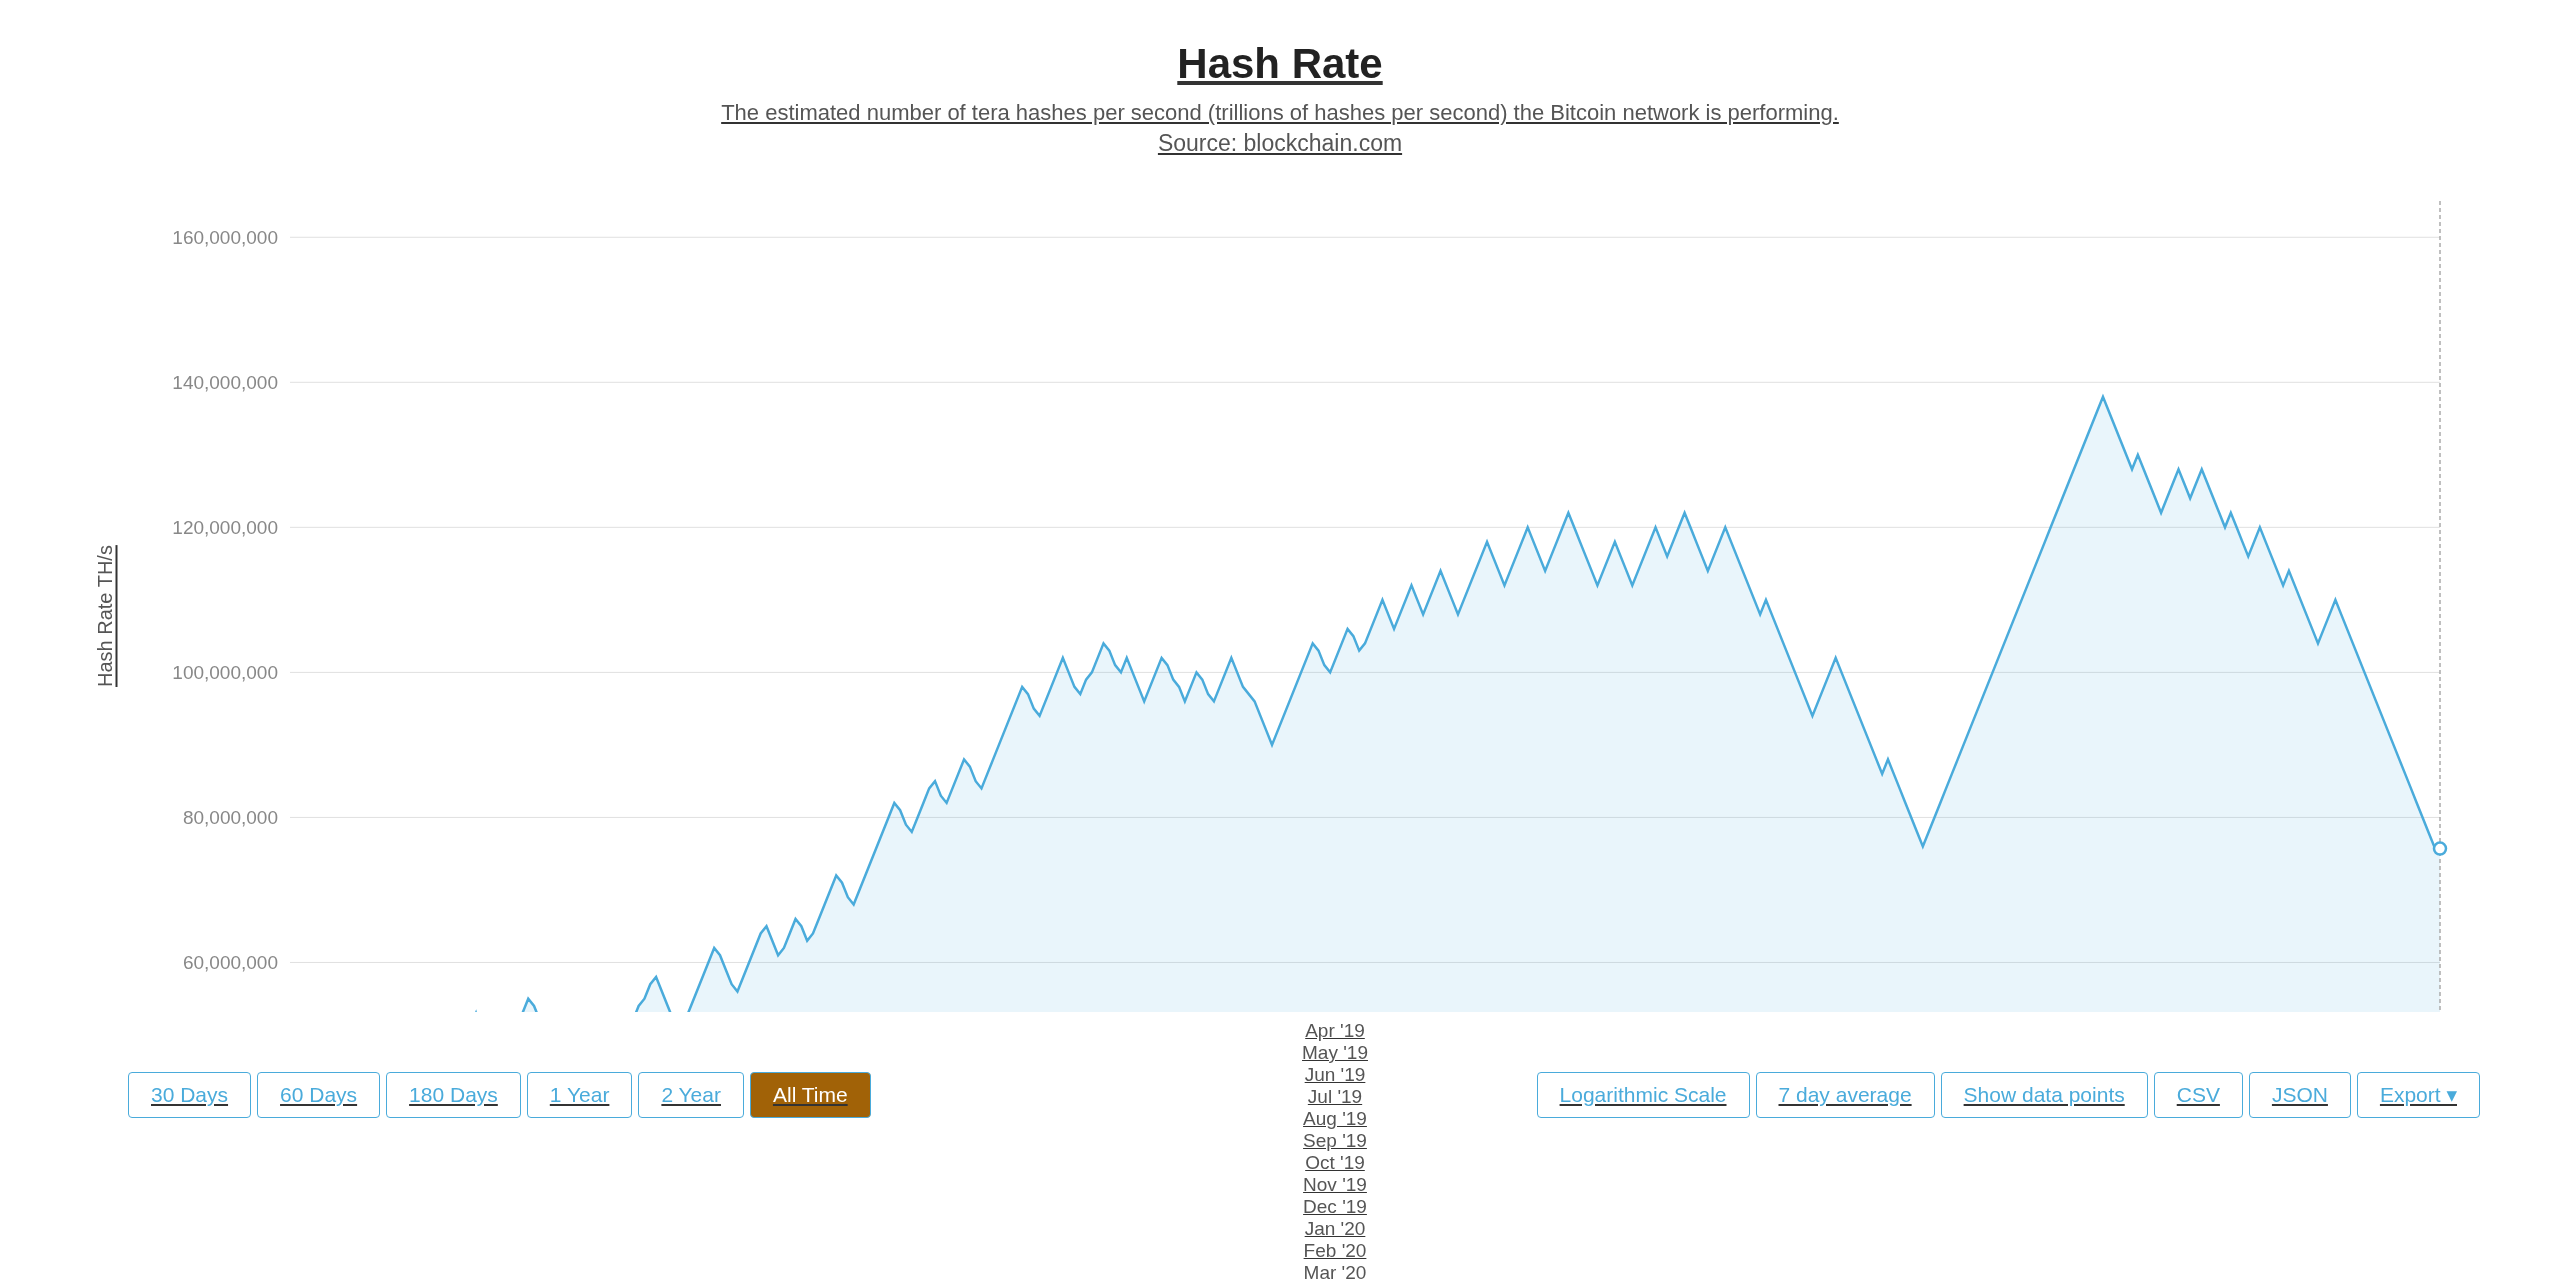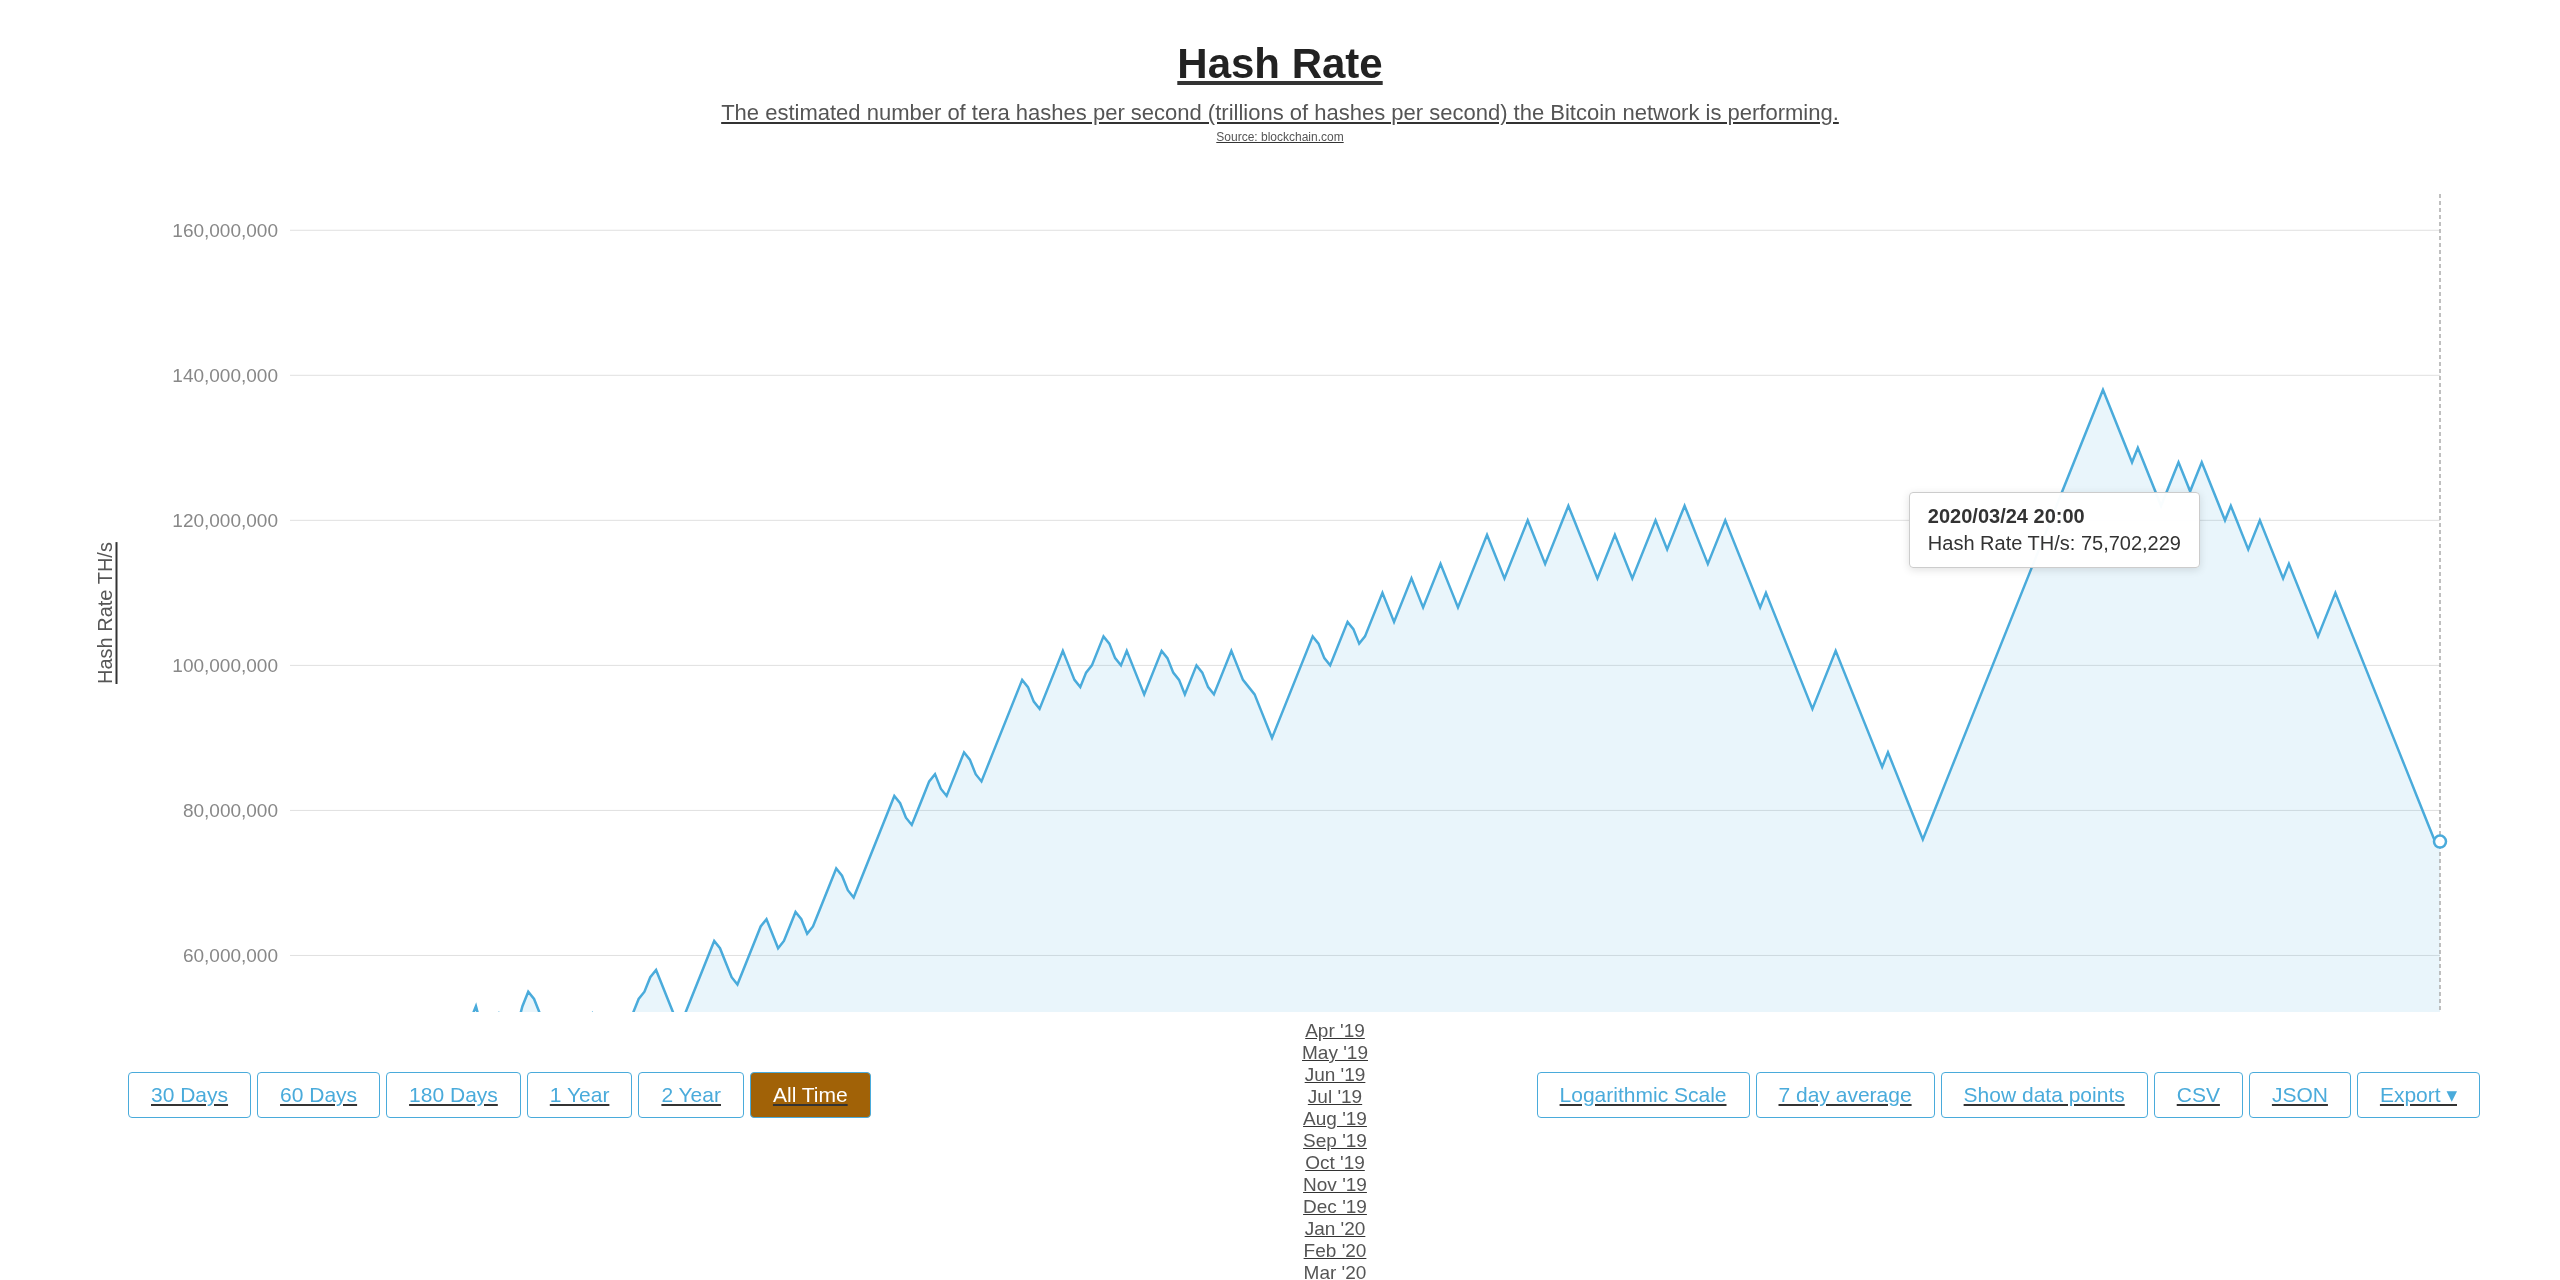--- a/index.html
+++ b/index.html
@@ -26,23 +26,23 @@
       color: #222;
       margin-bottom: 12px;
     }
     .chart-subtitle {
       font-size: 22px;
       color: #555;
       margin-bottom: 4px;
       text-align: center;
     }
     .chart-source {
-      font-size: 12px;
-      color: #555;
-      margin-bottom: 30px;
+      font-size: 23px;
+      color: #555;
+      margin-bottom: 24px;
     }
     .chart-container {
       width: 100%;
       flex: 1;
       position: relative;
       display: flex;
     }
     .y-axis-label {
       writing-mode: vertical-rl;
       transform: rotate(180deg);
@@ -162,24 +162,20 @@
             <line x1="160" y1="781.4566929133858" x2="2310" y2="781.4566929133858" stroke="#e0e0e0" stroke-width="1"></line>
             <text x="148" y="788.4566929133858" text-anchor="end" font-size="19" fill="#888">60,000,000</text>
             <line x1="160" y1="926.496062992126" x2="2310" y2="926.496062992126" stroke="#e0e0e0" stroke-width="1"></line>
             <text x="148" y="933.496062992126" text-anchor="end" font-size="19" fill="#888">40,000,000</text>
             <line x1="160" y1="941" x2="2310" y2="941" stroke="#ddd" stroke-width="1"></line>
             <path d="M160,882.9842519685039 L165.8108108108108,897.488188976378 L171.6216216216216,875.732283464567 L177.43243243243245,890.2362204724409 L183.24324324324326,897.488188976378 L189.05405405405406,904.740157480315 L194.86486486486487,882.9842519685039 L200.67567567567568,875.732283464567 L206.48648648648648,890.2362204724409 L212.2972972972973,897.488188976378 L218.10810810810813,904.740157480315 L223.9189189189189,882.9842519685039 L229.72972972972974,868.4803149606299 L235.54054054054055,890.2362204724409 L241.35135135135135,897.488188976378 L247.16216216216216,882.9842519685039 L252.97297297297297,875.732283464567 L258.7837837837838,897.488188976378 L264.5945945945946,904.740157480315 L270.4054054054054,882.9842519685039 L276.21621621621625,875.732283464567 L282.02702702702703,868.4803149606299 L287.8378378378378,853.9763779527559 L293.64864864864865,861.2283464566929 L299.4594594594595,882.9842519685039 L305.2702702702703,868.4803149606299 L311.0810810810811,846.724409448819 L316.8918918918919,853.9763779527559 L322.7027027027027,868.4803149606299 L328.51351351351354,875.732283464567 L334.3243243243243,861.2283464566929 L340.13513513513516,846.724409448819 L345.94594594594594,832.2204724409448 L351.7567567567568,853.9763779527559 L357.5675675675676,868.4803149606299 L363.3783783783784,853.9763779527559 L369.18918918918916,839.4724409448819 L375,846.724409448819 L380.81081081081084,861.2283464566929 L386.62162162162167,853.9763779527559 L392.43243243243245,832.2204724409448 L398.2432432432432,817.7165354330708 L404.05405405405406,824.9685039370079 L409.8648648648649,839.4724409448819 L415.6756756756757,853.9763779527559 L421.4864864864865,868.4803149606299 L427.2972972972973,875.732283464567 L433.1081081081081,882.9842519685039 L438.91891891891896,890.2362204724409 L444.72972972972974,875.732283464567 L450.5405405405406,861.2283464566929 L456.35135135135135,846.724409448819 L462.1621621621622,839.4724409448819 L467.97297297297297,853.9763779527559 L473.7837837837838,868.4803149606299 L479.59459459459464,875.732283464567 L485.4054054054054,882.9842519685039 L491.21621621621625,868.4803149606299 L497.02702702702703,853.9763779527559 L502.83783783783787,839.4724409448819 L508.64864864864865,824.9685039370079 L514.4594594594595,817.7165354330708 L520.2702702702703,803.2125984251968 L526.081081081081,795.9606299212599 L531.8918918918919,810.4645669291339 L537.7027027027027,824.9685039370079 L543.5135135135135,839.4724409448819 L549.3243243243244,853.9763779527559 L555.1351351351352,839.4724409448819 L560.945945945946,824.9685039370079 L566.7567567567568,810.4645669291339 L572.5675675675676,795.9606299212599 L578.3783783783783,781.4566929133858 L584.1891891891892,766.9527559055118 L590,774.2047244094488 L595.8108108108108,788.7086614173228 L601.6216216216217,803.2125984251968 L607.4324324324325,810.4645669291339 L613.2432432432433,795.9606299212599 L619.0540540540541,781.4566929133858 L624.8648648648649,766.9527559055118 L630.6756756756756,752.4488188976378 L636.4864864864865,745.1968503937007 L642.2972972972973,759.7007874015748 L648.1081081081081,774.2047244094488 L653.918918918919,766.9527559055118 L659.7297297297298,752.4488188976378 L665.5405405405406,737.9448818897638 L671.3513513513514,745.1968503937007 L677.1621621621622,759.7007874015748 L682.972972972973,752.4488188976378 L688.7837837837839,737.9448818897638 L694.5945945945946,723.4409448818898 L700.4054054054054,708.9370078740158 L706.2162162162163,694.4330708661417 L712.027027027027,701.6850393700788 L717.8378378378379,716.1889763779527 L723.6486486486486,723.4409448818898 L729.4594594594595,708.9370078740158 L735.2702702702702,694.4330708661417 L741.0810810810812,679.9291338582677 L746.8918918918919,665.4251968503936 L752.7027027027027,650.9212598425197 L758.5135135135134,636.4173228346456 L764.3243243243244,621.9133858267717 L770.1351351351351,629.1653543307086 L775.9459459459459,643.6692913385828 L781.7567567567568,650.9212598425197 L787.5675675675676,636.4173228346456 L793.3783783783783,621.9133858267717 L799.1891891891893,607.4094488188975 L805,600.1574803149606 L810.8108108108108,614.6614173228347 L816.6216216216216,621.9133858267717 L822.4324324324325,607.4094488188975 L828.2432432432432,592.9055118110236 L834.0540540540541,578.4015748031495 L839.8648648648649,585.6535433070867 L845.6756756756757,600.1574803149606 L851.4864864864865,607.4094488188975 L857.2972972972973,592.9055118110236 L863.1081081081081,578.4015748031495 L868.918918918919,563.8976377952756 L874.7297297297297,549.3937007874015 L880.5405405405406,534.8897637795276 L886.3513513513514,520.3858267716535 L892.1621621621622,505.88188976377955 L897.9729729729729,513.1338582677165 L903.7837837837839,527.6377952755906 L909.5945945945946,534.8897637795276 L915.4054054054054,520.3858267716535 L921.2162162162163,505.88188976377955 L927.0270270270271,491.3779527559055 L932.8378378378378,476.8740157480315 L938.6486486486486,491.3779527559055 L944.4594594594595,505.88188976377955 L950.2702702702703,513.1338582677165 L956.081081081081,498.62992125984255 L961.891891891892,491.3779527559055 L967.7027027027027,476.8740157480315 L973.5135135135135,462.3700787401575 L979.3243243243243,469.6220472440945 L985.1351351351352,484.1259842519685 L990.9459459459459,491.3779527559055 L996.7567567567568,476.8740157480315 L1002.5675675675676,491.3779527559055 L1008.3783783783784,505.88188976377955 L1014.1891891891892,520.3858267716535 L1020,505.88188976377955 L1025.8108108108108,491.3779527559055 L1031.6216216216217,476.8740157480315 L1037.4324324324325,484.1259842519685 L1043.2432432432433,498.62992125984255 L1049.0540540540542,505.88188976377955 L1054.864864864865,520.3858267716535 L1060.6756756756756,505.88188976377955 L1066.4864864864867,491.3779527559055 L1072.2972972972973,498.62992125984255 L1078.1081081081081,513.1338582677165 L1083.918918918919,520.3858267716535 L1089.7297297297298,505.88188976377955 L1095.5405405405404,491.3779527559055 L1101.3513513513512,476.8740157480315 L1107.162162162162,491.3779527559055 L1112.972972972973,505.88188976377955 L1118.7837837837837,513.1338582677165 L1124.5945945945946,520.3858267716535 L1130.4054054054054,534.8897637795276 L1136.2162162162163,549.3937007874015 L1142.027027027027,563.8976377952756 L1147.837837837838,549.3937007874015 L1153.6486486486488,534.8897637795276 L1159.4594594594596,520.3858267716535 L1165.2702702702704,505.88188976377955 L1171.0810810810813,491.3779527559055 L1176.8918918918919,476.8740157480315 L1182.7027027027027,462.3700787401575 L1188.5135135135135,469.6220472440945 L1194.3243243243244,484.1259842519685 L1200.1351351351352,491.3779527559055 L1205.945945945946,476.8740157480315 L1211.7567567567567,462.3700787401575 L1217.5675675675677,447.86614173228344 L1223.3783783783783,455.1181102362205 L1229.1891891891892,469.6220472440945 L1235,462.3700787401575 L1240.8108108108108,447.86614173228344 L1246.6216216216214,433.3622047244094 L1252.4324324324325,418.85826771653547 L1258.2432432432433,433.3622047244094 L1264.054054054054,447.86614173228344 L1269.8648648648648,433.3622047244094 L1275.6756756756758,418.85826771653547 L1281.4864864864865,404.35433070866145 L1287.2972972972973,418.85826771653547 L1293.108108108108,433.3622047244094 L1298.918918918919,418.85826771653547 L1304.7297297297298,404.35433070866145 L1310.5405405405404,389.8503937007873 L1316.3513513513512,404.35433070866145 L1322.1621621621623,418.85826771653547 L1327.972972972973,433.3622047244094 L1333.7837837837837,418.85826771653547 L1339.5945945945946,404.35433070866145 L1345.4054054054054,389.8503937007873 L1351.2162162162163,375.3464566929134 L1357.0270270270269,360.8425196850394 L1362.8378378378377,375.3464566929134 L1368.6486486486488,389.8503937007873 L1374.4594594594594,404.35433070866145 L1380.2702702702702,389.8503937007873 L1386.081081081081,375.3464566929134 L1391.8918918918919,360.8425196850394 L1397.7027027027027,346.3385826771654 L1403.5135135135135,360.8425196850394 L1409.3243243243242,375.3464566929134 L1415.1351351351352,389.8503937007873 L1420.945945945946,375.3464566929134 L1426.7567567567567,360.8425196850394 L1432.5675675675675,346.3385826771654 L1438.3783783783786,331.83464566929126 L1444.1891891891892,346.3385826771654 L1450,360.8425196850394 L1455.8108108108106,375.3464566929134 L1461.6216216216217,389.8503937007873 L1467.4324324324325,404.35433070866145 L1473.2432432432431,389.8503937007873 L1479.054054054054,375.3464566929134 L1484.864864864865,360.8425196850394 L1490.6756756756756,375.3464566929134 L1496.4864864864865,389.8503937007873 L1502.2972972972973,404.35433070866145 L1508.1081081081081,389.8503937007873 L1513.918918918919,375.3464566929134 L1519.7297297297298,360.8425196850394 L1525.5405405405404,346.3385826771654 L1531.3513513513515,360.8425196850394 L1537.162162162162,375.3464566929134 L1542.972972972973,360.8425196850394 L1548.7837837837837,346.3385826771654 L1554.5945945945946,331.83464566929126 L1560.4054054054054,346.3385826771654 L1566.2162162162163,360.8425196850394 L1572.0270270270269,375.3464566929134 L1577.837837837838,389.8503937007873 L1583.6486486486488,375.3464566929134 L1589.4594594594594,360.8425196850394 L1595.2702702702702,346.3385826771654 L1601.0810810810813,360.8425196850394 L1606.8918918918919,375.3464566929134 L1612.7027027027027,389.8503937007873 L1618.5135135135133,404.35433070866145 L1624.3243243243244,418.85826771653547 L1630.1351351351352,433.3622047244094 L1635.9459459459458,418.85826771653547 L1641.7567567567567,433.3622047244094 L1647.5675675675677,447.86614173228344 L1653.3783783783783,462.3700787401575 L1659.1891891891892,476.8740157480315 L1665,491.3779527559055 L1670.8108108108108,505.88188976377955 L1676.6216216216217,520.3858267716535 L1682.4324324324325,534.8897637795276 L1688.2432432432431,520.3858267716535 L1694.0540540540542,505.88188976377955 L1699.8648648648648,491.3779527559055 L1705.6756756756756,476.8740157480315 L1711.4864864864865,491.3779527559055 L1717.2972972972973,505.88188976377955 L1723.1081081081081,520.3858267716535 L1728.918918918919,534.8897637795276 L1734.7297297297296,549.3937007874015 L1740.5405405405406,563.8976377952756 L1746.3513513513515,578.4015748031495 L1752.162162162162,592.9055118110236 L1757.972972972973,578.4015748031495 L1763.783783783784,592.9055118110236 L1769.5945945945946,607.4094488188975 L1775.4054054054054,621.9133858267717 L1781.216216216216,636.4173228346456 L1787.027027027027,650.9212598425197 L1792.837837837838,665.4251968503936 L1798.6486486486485,650.9212598425197 L1804.4594594594594,636.4173228346456 L1810.2702702702704,621.9133858267717 L1816.081081081081,607.4094488188975 L1821.8918918918919,592.9055118110236 L1827.7027027027027,578.4015748031495 L1833.5135135135135,563.8976377952756 L1839.3243243243244,549.3937007874015 L1845.1351351351352,534.8897637795276 L1850.9459459459458,520.3858267716535 L1856.7567567567569,505.88188976377955 L1862.5675675675675,491.3779527559055 L1868.3783783783783,476.8740157480315 L1874.1891891891892,462.3700787401575 L1880,447.86614173228344 L1885.8108108108108,433.3622047244094 L1891.6216216216217,418.85826771653547 L1897.4324324324323,404.35433070866145 L1903.2432432432433,389.8503937007873 L1909.0540540540542,375.3464566929134 L1914.8648648648648,360.8425196850394 L1920.6756756756756,346.3385826771654 L1926.4864864864867,331.83464566929126 L1932.2972972972973,317.33070866141736 L1938.1081081081081,302.82677165354335 L1943.9189189189187,288.32283464566933 L1949.7297297297298,273.8188976377952 L1955.5405405405406,259.3149606299212 L1961.3513513513512,244.8110236220473 L1967.162162162162,230.30708661417327 L1972.9729729729731,215.80314960629914 L1978.7837837837837,230.30708661417327 L1984.5945945945946,244.8110236220473 L1990.4054054054054,259.3149606299212 L1996.2162162162163,273.8188976377952 L2002.027027027027,288.32283464566933 L2007.837837837838,273.8188976377952 L2013.6486486486485,288.32283464566933 L2019.4594594594596,302.82677165354335 L2025.2702702702702,317.33070866141736 L2031.081081081081,331.83464566929126 L2036.8918918918919,317.33070866141736 L2042.7027027027027,302.82677165354335 L2048.5135135135133,288.32283464566933 L2054.324324324324,302.82677165354335 L2060.135135135135,317.33070866141736 L2065.945945945946,302.82677165354335 L2071.7567567567567,288.32283464566933 L2077.5675675675675,302.82677165354335 L2083.3783783783783,317.33070866141736 L2089.189189189189,331.83464566929126 L2095,346.3385826771654 L2100.810810810811,331.83464566929126 L2106.6216216216217,346.3385826771654 L2112.4324324324325,360.8425196850394 L2118.2432432432433,375.3464566929134 L2124.054054054054,360.8425196850394 L2129.864864864865,346.3385826771654 L2135.675675675676,360.8425196850394 L2141.4864864864867,375.3464566929134 L2147.2972972972975,389.8503937007873 L2153.1081081081084,404.35433070866145 L2158.918918918919,389.8503937007873 L2164.72972972973,404.35433070866145 L2170.540540540541,418.85826771653547 L2176.3513513513512,433.3622047244094 L2182.1621621621625,447.86614173228344 L2187.9729729729734,462.3700787401575 L2193.7837837837837,447.86614173228344 L2199.5945945945946,433.3622047244094 L2205.4054054054054,418.85826771653547 L2211.2162162162163,433.3622047244094 L2217.027027027027,447.86614173228344 L2222.837837837838,462.3700787401575 L2228.6486486486488,476.8740157480315 L2234.4594594594596,491.3779527559055 L2240.2702702702704,505.88188976377955 L2246.081081081081,520.3858267716535 L2251.891891891892,534.8897637795276 L2257.702702702703,549.3937007874015 L2263.5135135135133,563.8976377952756 L2269.324324324324,578.4015748031495 L2275.1351351351354,592.9055118110236 L2280.945945945946,607.4094488188975 L2286.7567567567567,621.9133858267717 L2292.5675675675675,636.4173228346456 L2298.3783783783783,650.9212598425197 L2304.189189189189,665.4251968503936 L2310,672.6771653543308 L2310,941 L160,941 Z" fill="rgba(74,171,219,0.12)" clip-path="url(#chart-clip)"></path>
             <polyline points="160,882.9842519685039 165.8108108108108,897.488188976378 171.6216216216216,875.732283464567 177.43243243243245,890.2362204724409 183.24324324324326,897.488188976378 189.05405405405406,904.740157480315 194.86486486486487,882.9842519685039 200.67567567567568,875.732283464567 206.48648648648648,890.2362204724409 212.2972972972973,897.488188976378 218.10810810810813,904.740157480315 223.9189189189189,882.9842519685039 229.72972972972974,868.4803149606299 235.54054054054055,890.2362204724409 241.35135135135135,897.488188976378 247.16216216216216,882.9842519685039 252.97297297297297,875.732283464567 258.7837837837838,897.488188976378 264.5945945945946,904.740157480315 270.4054054054054,882.9842519685039 276.21621621621625,875.732283464567 282.02702702702703,868.4803149606299 287.8378378378378,853.9763779527559 293.64864864864865,861.2283464566929 299.4594594594595,882.9842519685039 305.2702702702703,868.4803149606299 311.0810810810811,846.724409448819 316.8918918918919,853.9763779527559 322.7027027027027,868.4803149606299 328.51351351351354,875.732283464567 334.3243243243243,861.2283464566929 340.13513513513516,846.724409448819 345.94594594594594,832.2204724409448 351.7567567567568,853.9763779527559 357.5675675675676,868.4803149606299 363.3783783783784,853.9763779527559 369.18918918918916,839.4724409448819 375,846.724409448819 380.81081081081084,861.2283464566929 386.62162162162167,853.9763779527559 392.43243243243245,832.2204724409448 398.2432432432432,817.7165354330708 404.05405405405406,824.9685039370079 409.8648648648649,839.4724409448819 415.6756756756757,853.9763779527559 421.4864864864865,868.4803149606299 427.2972972972973,875.732283464567 433.1081081081081,882.9842519685039 438.91891891891896,890.2362204724409 444.72972972972974,875.732283464567 450.5405405405406,861.2283464566929 456.35135135135135,846.724409448819 462.1621621621622,839.4724409448819 467.97297297297297,853.9763779527559 473.7837837837838,868.4803149606299 479.59459459459464,875.732283464567 485.4054054054054,882.9842519685039 491.21621621621625,868.4803149606299 497.02702702702703,853.9763779527559 502.83783783783787,839.4724409448819 508.64864864864865,824.9685039370079 514.4594594594595,817.7165354330708 520.2702702702703,803.2125984251968 526.081081081081,795.9606299212599 531.8918918918919,810.4645669291339 537.7027027027027,824.9685039370079 543.5135135135135,839.4724409448819 549.3243243243244,853.9763779527559 555.1351351351352,839.4724409448819 560.945945945946,824.9685039370079 566.7567567567568,810.4645669291339 572.5675675675676,795.9606299212599 578.3783783783783,781.4566929133858 584.1891891891892,766.9527559055118 590,774.2047244094488 595.8108108108108,788.7086614173228 601.6216216216217,803.2125984251968 607.4324324324325,810.4645669291339 613.2432432432433,795.9606299212599 619.0540540540541,781.4566929133858 624.8648648648649,766.9527559055118 630.6756756756756,752.4488188976378 636.4864864864865,745.1968503937007 642.2972972972973,759.7007874015748 648.1081081081081,774.2047244094488 653.918918918919,766.9527559055118 659.7297297297298,752.4488188976378 665.5405405405406,737.9448818897638 671.3513513513514,745.1968503937007 677.1621621621622,759.7007874015748 682.972972972973,752.4488188976378 688.7837837837839,737.9448818897638 694.5945945945946,723.4409448818898 700.4054054054054,708.9370078740158 706.2162162162163,694.4330708661417 712.027027027027,701.6850393700788 717.8378378378379,716.1889763779527 723.6486486486486,723.4409448818898 729.4594594594595,708.9370078740158 735.2702702702702,694.4330708661417 741.0810810810812,679.9291338582677 746.8918918918919,665.4251968503936 752.7027027027027,650.9212598425197 758.5135135135134,636.4173228346456 764.3243243243244,621.9133858267717 770.1351351351351,629.1653543307086 775.9459459459459,643.6692913385828 781.7567567567568,650.9212598425197 787.5675675675676,636.4173228346456 793.3783783783783,621.9133858267717 799.1891891891893,607.4094488188975 805,600.1574803149606 810.8108108108108,614.6614173228347 816.6216216216216,621.9133858267717 822.4324324324325,607.4094488188975 828.2432432432432,592.9055118110236 834.0540540540541,578.4015748031495 839.8648648648649,585.6535433070867 845.6756756756757,600.1574803149606 851.4864864864865,607.4094488188975 857.2972972972973,592.9055118110236 863.1081081081081,578.4015748031495 868.918918918919,563.8976377952756 874.7297297297297,549.3937007874015 880.5405405405406,534.8897637795276 886.3513513513514,520.3858267716535 892.1621621621622,505.88188976377955 897.9729729729729,513.1338582677165 903.7837837837839,527.6377952755906 909.5945945945946,534.8897637795276 915.4054054054054,520.3858267716535 921.2162162162163,505.88188976377955 927.0270270270271,491.3779527559055 932.8378378378378,476.8740157480315 938.6486486486486,491.3779527559055 944.4594594594595,505.88188976377955 950.2702702702703,513.1338582677165 956.081081081081,498.62992125984255 961.891891891892,491.3779527559055 967.7027027027027,476.8740157480315 973.5135135135135,462.3700787401575 979.3243243243243,469.6220472440945 985.1351351351352,484.1259842519685 990.9459459459459,491.3779527559055 996.7567567567568,476.8740157480315 1002.5675675675676,491.3779527559055 1008.3783783783784,505.88188976377955 1014.1891891891892,520.3858267716535 1020,505.88188976377955 1025.8108108108108,491.3779527559055 1031.6216216216217,476.8740157480315 1037.4324324324325,484.1259842519685 1043.2432432432433,498.62992125984255 1049.0540540540542,505.88188976377955 1054.864864864865,520.3858267716535 1060.6756756756756,505.88188976377955 1066.4864864864867,491.3779527559055 1072.2972972972973,498.62992125984255 1078.1081081081081,513.1338582677165 1083.918918918919,520.3858267716535 1089.7297297297298,505.88188976377955 1095.5405405405404,491.3779527559055 1101.3513513513512,476.8740157480315 1107.162162162162,491.3779527559055 1112.972972972973,505.88188976377955 1118.7837837837837,513.1338582677165 1124.5945945945946,520.3858267716535 1130.4054054054054,534.8897637795276 1136.2162162162163,549.3937007874015 1142.027027027027,563.8976377952756 1147.837837837838,549.3937007874015 1153.6486486486488,534.8897637795276 1159.4594594594596,520.3858267716535 1165.2702702702704,505.88188976377955 1171.0810810810813,491.3779527559055 1176.8918918918919,476.8740157480315 1182.7027027027027,462.3700787401575 1188.5135135135135,469.6220472440945 1194.3243243243244,484.1259842519685 1200.1351351351352,491.3779527559055 1205.945945945946,476.8740157480315 1211.7567567567567,462.3700787401575 1217.5675675675677,447.86614173228344 1223.3783783783783,455.1181102362205 1229.1891891891892,469.6220472440945 1235,462.3700787401575 1240.8108108108108,447.86614173228344 1246.6216216216214,433.3622047244094 1252.4324324324325,418.85826771653547 1258.2432432432433,433.3622047244094 1264.054054054054,447.86614173228344 1269.8648648648648,433.3622047244094 1275.6756756756758,418.85826771653547 1281.4864864864865,404.35433070866145 1287.2972972972973,418.85826771653547 1293.108108108108,433.3622047244094 1298.918918918919,418.85826771653547 1304.7297297297298,404.35433070866145 1310.5405405405404,389.8503937007873 1316.3513513513512,404.35433070866145 1322.1621621621623,418.85826771653547 1327.972972972973,433.3622047244094 1333.7837837837837,418.85826771653547 1339.5945945945946,404.35433070866145 1345.4054054054054,389.8503937007873 1351.2162162162163,375.3464566929134 1357.0270270270269,360.8425196850394 1362.8378378378377,375.3464566929134 1368.6486486486488,389.8503937007873 1374.4594594594594,404.35433070866145 1380.2702702702702,389.8503937007873 1386.081081081081,375.3464566929134 1391.8918918918919,360.8425196850394 1397.7027027027027,346.3385826771654 1403.5135135135135,360.8425196850394 1409.3243243243242,375.3464566929134 1415.1351351351352,389.8503937007873 1420.945945945946,375.3464566929134 1426.7567567567567,360.8425196850394 1432.5675675675675,346.3385826771654 1438.3783783783786,331.83464566929126 1444.1891891891892,346.3385826771654 1450,360.8425196850394 1455.8108108108106,375.3464566929134 1461.6216216216217,389.8503937007873 1467.4324324324325,404.35433070866145 1473.2432432432431,389.8503937007873 1479.054054054054,375.3464566929134 1484.864864864865,360.8425196850394 1490.6756756756756,375.3464566929134 1496.4864864864865,389.8503937007873 1502.2972972972973,404.35433070866145 1508.1081081081081,389.8503937007873 1513.918918918919,375.3464566929134 1519.7297297297298,360.8425196850394 1525.5405405405404,346.3385826771654 1531.3513513513515,360.8425196850394 1537.162162162162,375.3464566929134 1542.972972972973,360.8425196850394 1548.7837837837837,346.3385826771654 1554.5945945945946,331.83464566929126 1560.4054054054054,346.3385826771654 1566.2162162162163,360.8425196850394 1572.0270270270269,375.3464566929134 1577.837837837838,389.8503937007873 1583.6486486486488,375.3464566929134 1589.4594594594594,360.8425196850394 1595.2702702702702,346.3385826771654 1601.0810810810813,360.8425196850394 1606.8918918918919,375.3464566929134 1612.7027027027027,389.8503937007873 1618.5135135135133,404.35433070866145 1624.3243243243244,418.85826771653547 1630.1351351351352,433.3622047244094 1635.9459459459458,418.85826771653547 1641.7567567567567,433.3622047244094 1647.5675675675677,447.86614173228344 1653.3783783783783,462.3700787401575 1659.1891891891892,476.8740157480315 1665,491.3779527559055 1670.8108108108108,505.88188976377955 1676.6216216216217,520.3858267716535 1682.4324324324325,534.8897637795276 1688.2432432432431,520.3858267716535 1694.0540540540542,505.88188976377955 1699.8648648648648,491.3779527559055 1705.6756756756756,476.8740157480315 1711.4864864864865,491.3779527559055 1717.2972972972973,505.88188976377955 1723.1081081081081,520.3858267716535 1728.918918918919,534.8897637795276 1734.7297297297296,549.3937007874015 1740.5405405405406,563.8976377952756 1746.3513513513515,578.4015748031495 1752.162162162162,592.9055118110236 1757.972972972973,578.4015748031495 1763.783783783784,592.9055118110236 1769.5945945945946,607.4094488188975 1775.4054054054054,621.9133858267717 1781.216216216216,636.4173228346456 1787.027027027027,650.9212598425197 1792.837837837838,665.4251968503936 1798.6486486486485,650.9212598425197 1804.4594594594594,636.4173228346456 1810.2702702702704,621.9133858267717 1816.081081081081,607.4094488188975 1821.8918918918919,592.9055118110236 1827.7027027027027,578.4015748031495 1833.5135135135135,563.8976377952756 1839.3243243243244,549.3937007874015 1845.1351351351352,534.8897637795276 1850.9459459459458,520.3858267716535 1856.7567567567569,505.88188976377955 1862.5675675675675,491.3779527559055 1868.3783783783783,476.8740157480315 1874.1891891891892,462.3700787401575 1880,447.86614173228344 1885.8108108108108,433.3622047244094 1891.6216216216217,418.85826771653547 1897.4324324324323,404.35433070866145 1903.2432432432433,389.8503937007873 1909.0540540540542,375.3464566929134 1914.8648648648648,360.8425196850394 1920.6756756756756,346.3385826771654 1926.4864864864867,331.83464566929126 1932.2972972972973,317.33070866141736 1938.1081081081081,302.82677165354335 1943.9189189189187,288.32283464566933 1949.7297297297298,273.8188976377952 1955.5405405405406,259.3149606299212 1961.3513513513512,244.8110236220473 1967.162162162162,230.30708661417327 1972.9729729729731,215.80314960629914 1978.7837837837837,230.30708661417327 1984.5945945945946,244.8110236220473 1990.4054054054054,259.3149606299212 1996.2162162162163,273.8188976377952 2002.027027027027,288.32283464566933 2007.837837837838,273.8188976377952 2013.6486486486485,288.32283464566933 2019.4594594594596,302.82677165354335 2025.2702702702702,317.33070866141736 2031.081081081081,331.83464566929126 2036.8918918918919,317.33070866141736 2042.7027027027027,302.82677165354335 2048.5135135135133,288.32283464566933 2054.324324324324,302.82677165354335 2060.135135135135,317.33070866141736 2065.945945945946,302.82677165354335 2071.7567567567567,288.32283464566933 2077.5675675675675,302.82677165354335 2083.3783783783783,317.33070866141736 2089.189189189189,331.83464566929126 2095,346.3385826771654 2100.810810810811,331.83464566929126 2106.6216216216217,346.3385826771654 2112.4324324324325,360.8425196850394 2118.2432432432433,375.3464566929134 2124.054054054054,360.8425196850394 2129.864864864865,346.3385826771654 2135.675675675676,360.8425196850394 2141.4864864864867,375.3464566929134 2147.2972972972975,389.8503937007873 2153.1081081081084,404.35433070866145 2158.918918918919,389.8503937007873 2164.72972972973,404.35433070866145 2170.540540540541,418.85826771653547 2176.3513513513512,433.3622047244094 2182.1621621621625,447.86614173228344 2187.9729729729734,462.3700787401575 2193.7837837837837,447.86614173228344 2199.5945945945946,433.3622047244094 2205.4054054054054,418.85826771653547 2211.2162162162163,433.3622047244094 2217.027027027027,447.86614173228344 2222.837837837838,462.3700787401575 2228.6486486486488,476.8740157480315 2234.4594594594596,491.3779527559055 2240.2702702702704,505.88188976377955 2246.081081081081,520.3858267716535 2251.891891891892,534.8897637795276 2257.702702702703,549.3937007874015 2263.5135135135133,563.8976377952756 2269.324324324324,578.4015748031495 2275.1351351351354,592.9055118110236 2280.945945945946,607.4094488188975 2286.7567567567567,621.9133858267717 2292.5675675675675,636.4173228346456 2298.3783783783783,650.9212598425197 2304.189189189189,665.4251968503936 2310,672.6771653543308" fill="none" stroke="#4aabdb" stroke-width="2.5" clip-path="url(#chart-clip)"></polyline>
             <line x1="2310" y1="20" x2="2310" y2="941" stroke="#aaa" stroke-width="1.5" stroke-dasharray="4,3"></line>
             <circle cx="2310" cy="667.5846227637795" r="6" fill="#fff" stroke="#4aabdb" stroke-width="2.5"></circle>
           </svg>
-        <div class="tooltip-box" style="right: 280px; top: 38%;">
-          <div class="tooltip-date">2020/03/24 20:00</div>
-          <div class="tooltip-value"><span>Hash Rate TH/s: </span><span>75,702,229</span></div>
-        </div>
       </div>
       <div class="x-axis-labels" id="x-axis-labels-container">
       <span class="x-axis-label">Apr '19</span>
           <span class="x-axis-label">May '19</span>
           <span class="x-axis-label">Jun '19</span>
           <span class="x-axis-label">Jul '19</span>
           <span class="x-axis-label">Aug '19</span>
           <span class="x-axis-label">Sep '19</span>
           <span class="x-axis-label">Oct '19</span>
           <span class="x-axis-label">Nov '19</span>

